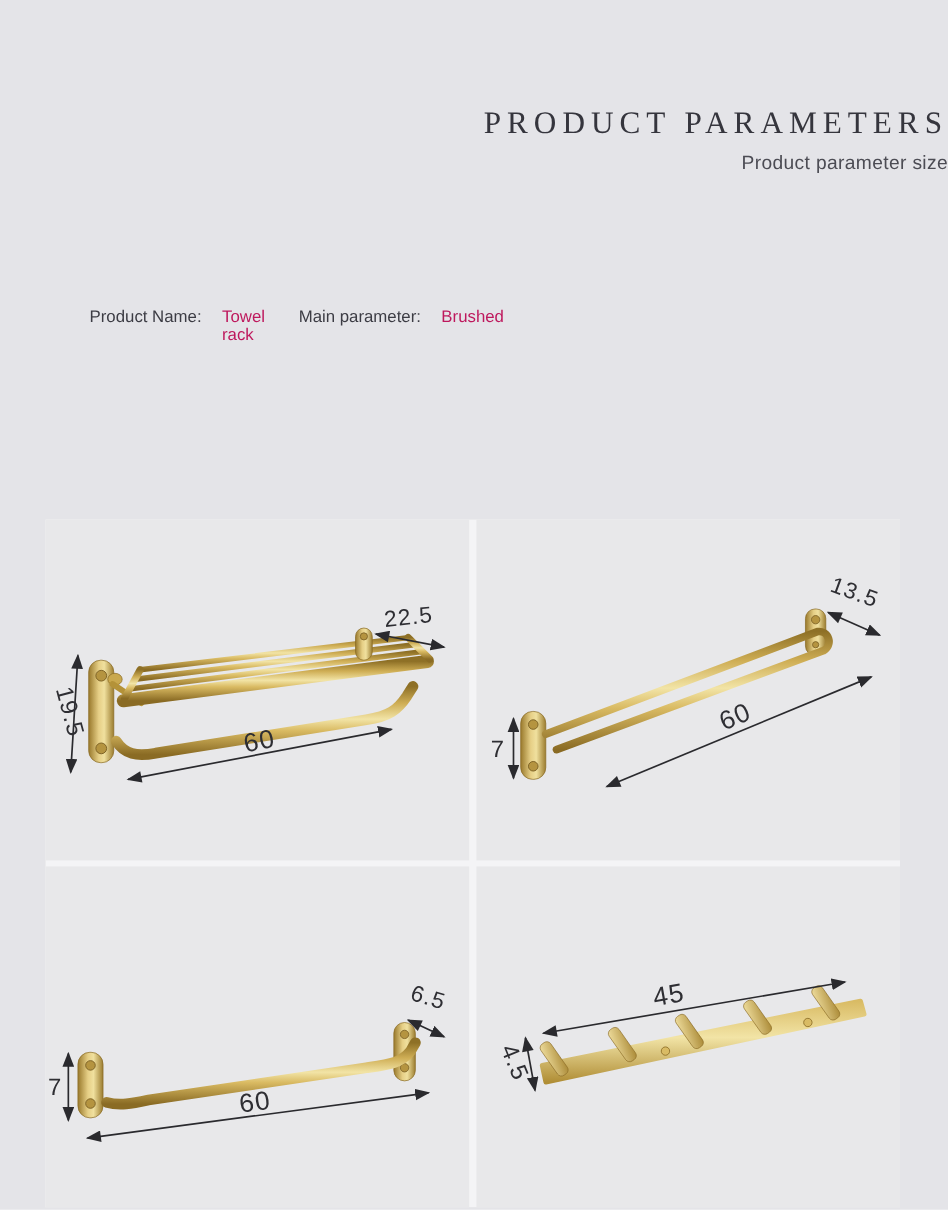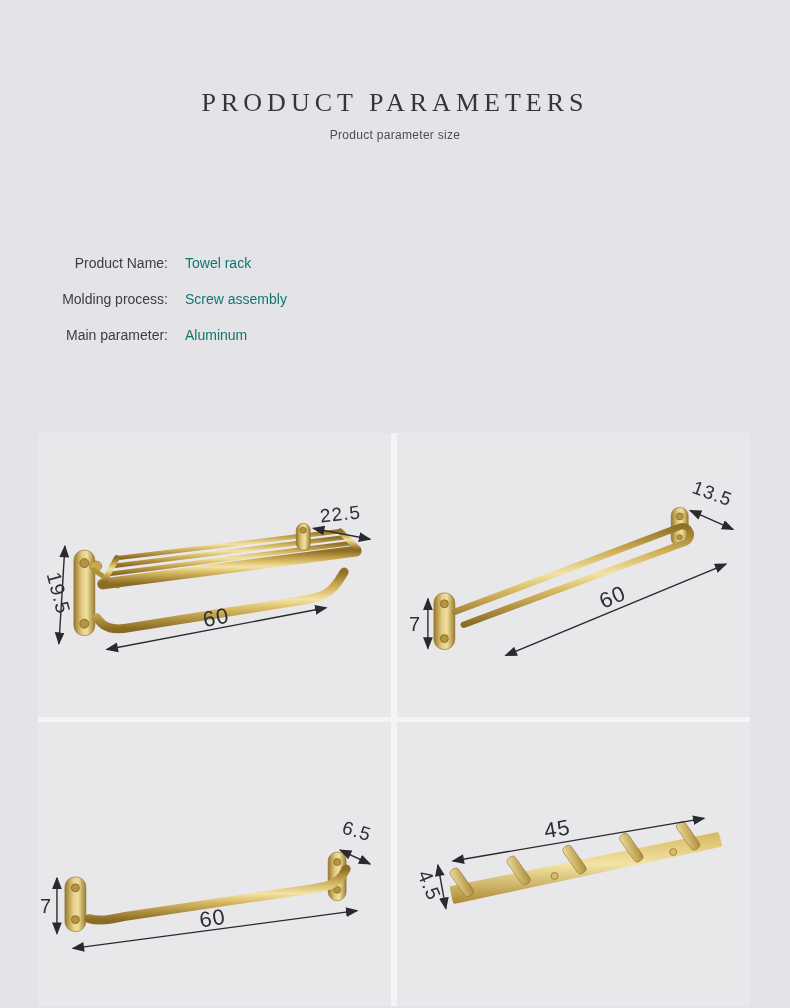--- a/index.html
+++ b/index.html
@@ -4,45 +4,45 @@
 <style>
   html,body{margin:0;padding:0;}
   body{
     width:790px;height:1008px;
     background:#e4e4e8;
     font-family:"Liberation Sans","DejaVu Sans",sans-serif;
     position:relative;overflow:hidden;
     color:#3a3a40;
   }
   
-  .header{position:absolute;top:0;left:0;width:100%;text-align:center;}
+  .header{position:absolute;top:0;left:0;width:100%;text-align:right;}
   .title{
     margin:88px 0 0 0;
     font-family:"Liberation Serif","DejaVu Serif",serif;
     font-weight:400;
     font-size:26px;
     letter-spacing:5px;
     color:#35353d;
   }
   .subtitle{
     margin:10px 0 0 0;
-    font-size:12px;
+    font-size:16px;
     color:#4c4c54;
     letter-spacing:0.3px;
   }
   
   .params{position:absolute;top:256px;left:0;width:100%;display:flex;}
-  .param-col{display:flex;flex-direction:column;}
+  .param-col{display:flex;flex-direction:row;}
   .param-col.left{margin-left:38px;width:300px;}
   .param-col.right{margin-left:20px;width:412px;margin-top:-4px;}
   .param-row{display:flex;align-items:baseline;line-height:15px;margin-bottom:21px;font-size:14px;}
   .param-label{color:#3c3c44;text-align:right;flex:0 0 auto;}
   .param-col.left  .param-label{width:130px;margin-right:17px;}
   .param-col.right .param-label{width:134px;margin-right:13px;}
-  .param-value{color:#0f766e;}
+  .param-value{color:#be185d;}
   
   .gallery{
     position:absolute;top:433px;left:38px;
     width:712px;height:573px;
     background:#f4f4f6;
     display:grid;
     grid-template-columns:353px 353px;
     grid-template-rows:284px 284px;
     gap:5px 6px;
   }
@@ -63,26 +63,22 @@
   <p class="subtitle">Product parameter size</p>
 </div>
 
 <div class="params">
   <div class="param-col left">
     <div class="param-row">
       <span class="param-label">Product Name:</span>
       <span class="param-value">Towel rack</span>
     </div>
     <div class="param-row">
-      <span class="param-label">Molding process:</span>
-      <span class="param-value">Screw assembly</span>
-    </div>
-    <div class="param-row">
       <span class="param-label">Main parameter:</span>
-      <span class="param-value">Aluminum</span>
+      <span class="param-value">Brushed</span>
     </div>
   </div>
   <div class="param-col right">
   </div>
 </div>
 
 <div class="gallery">
 
   <div class="panel">
     <svg viewBox="0 0 354 286" preserveAspectRatio="none">

